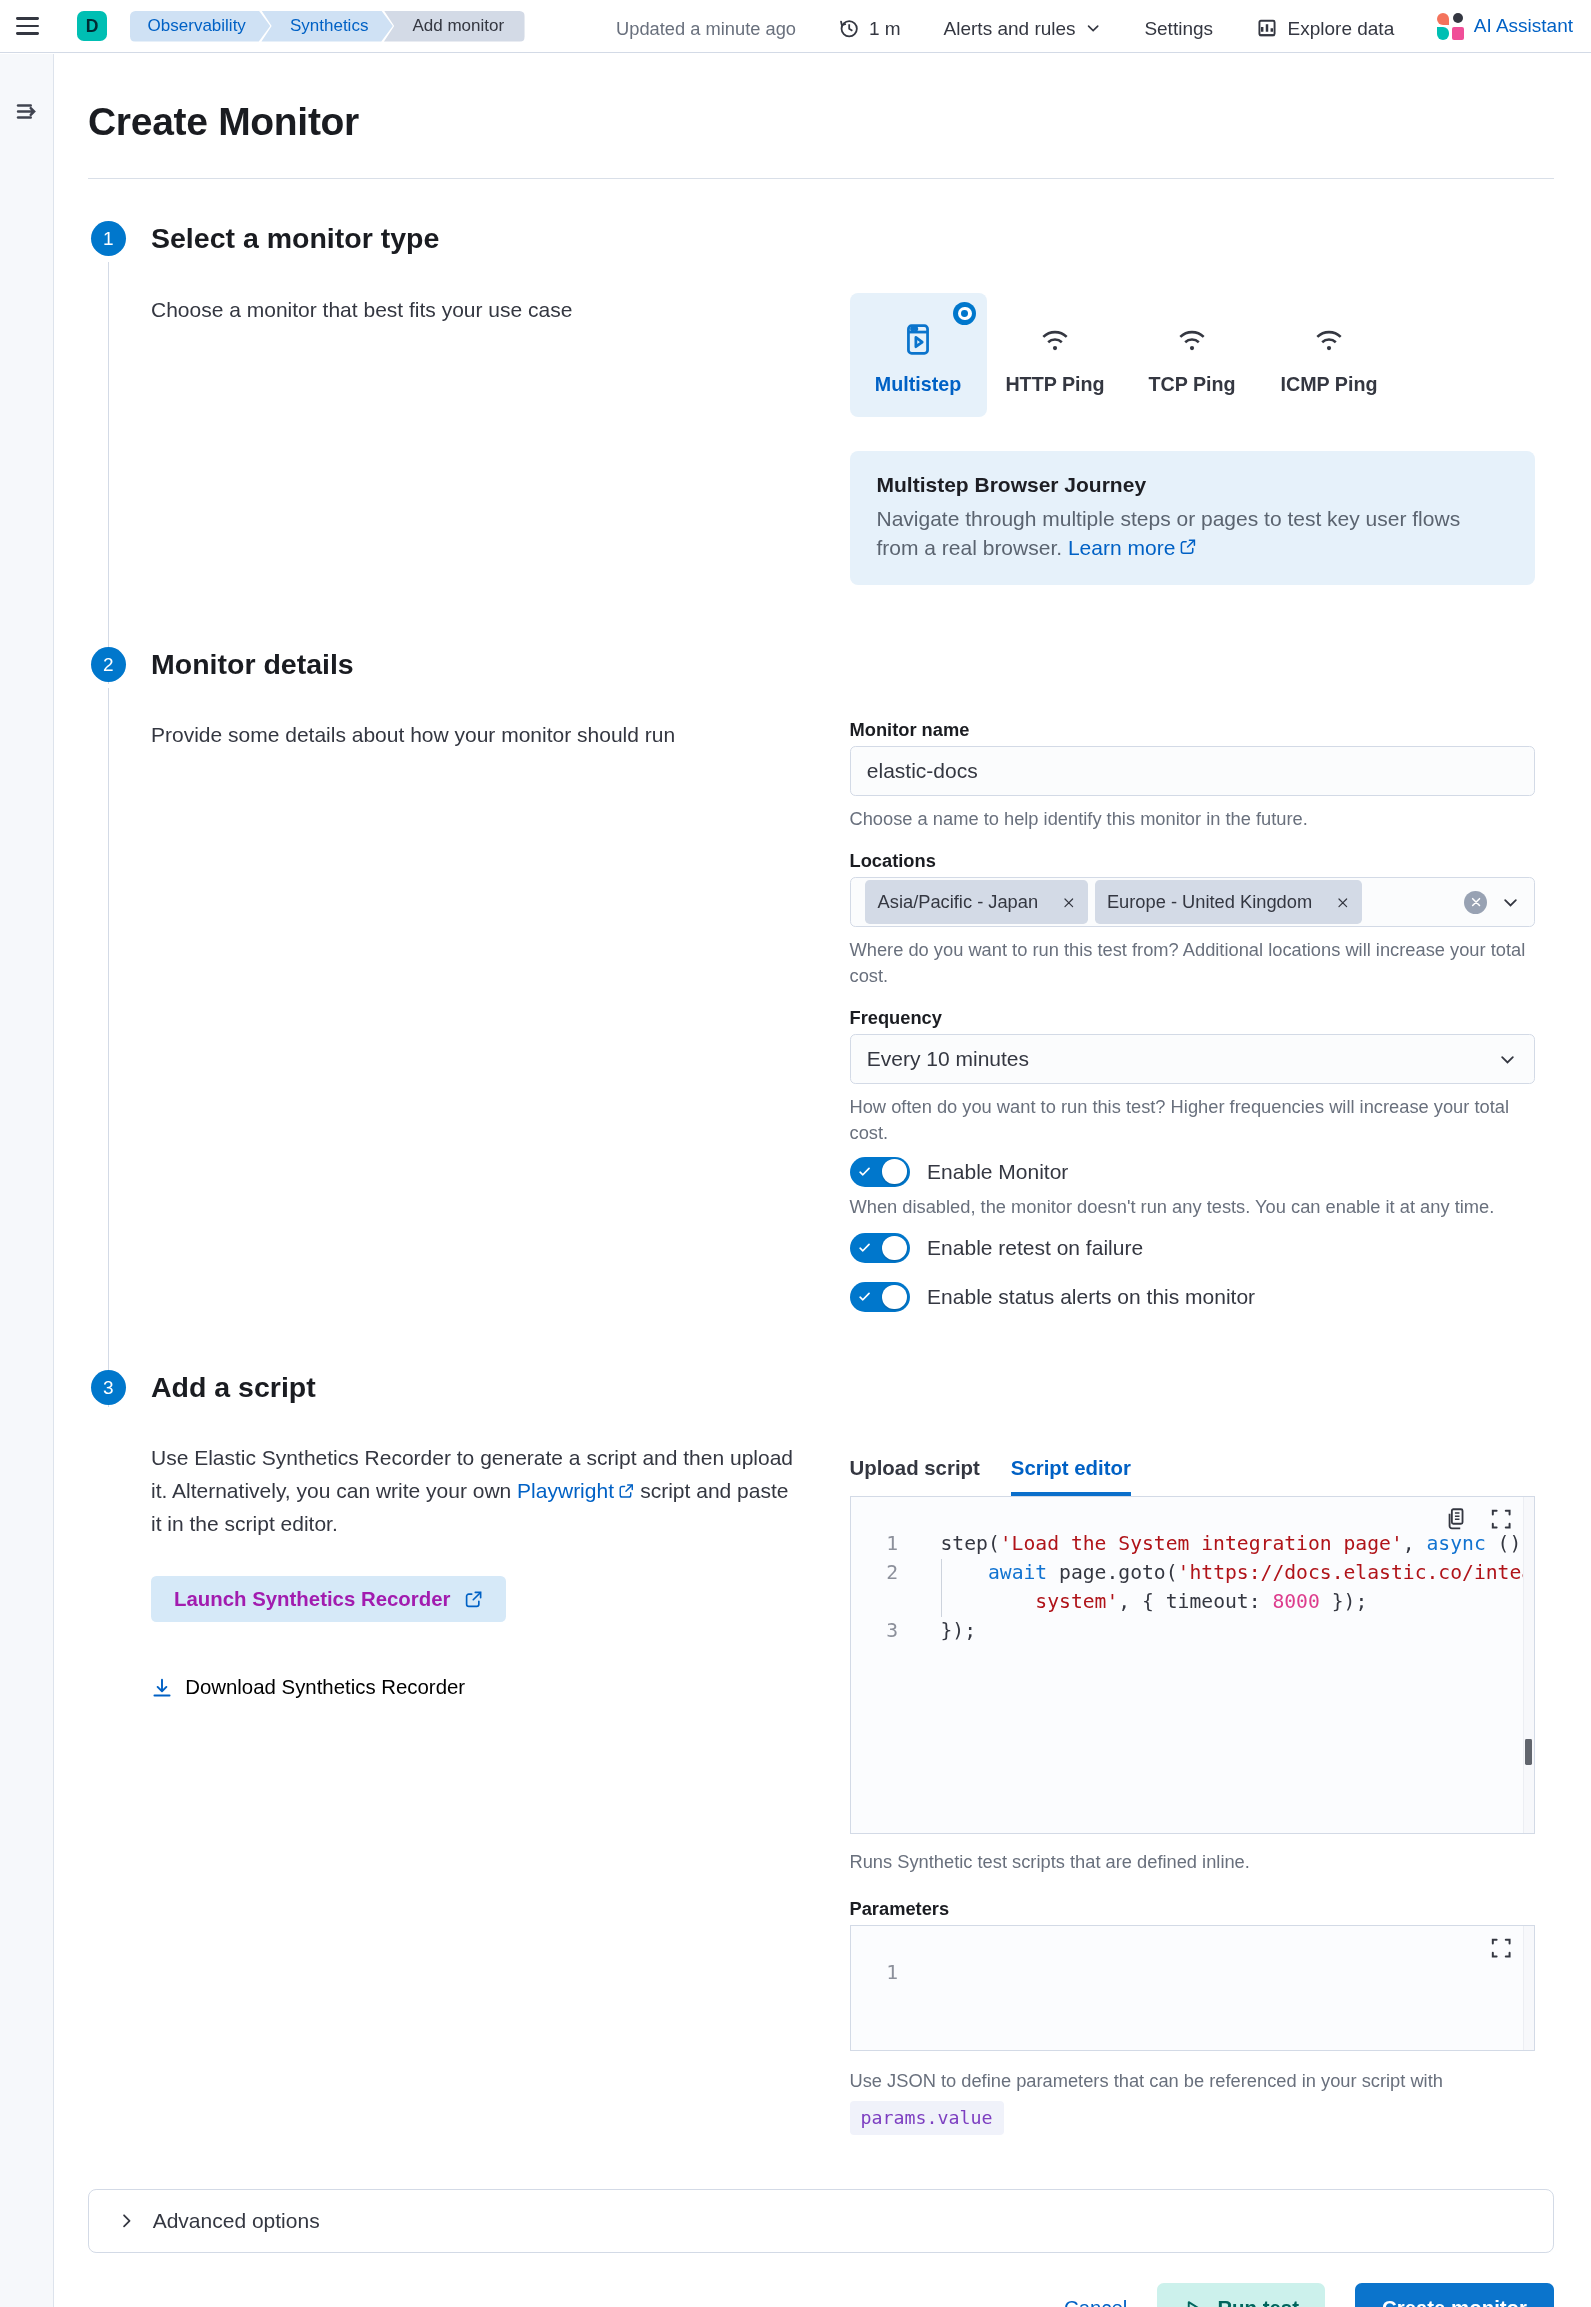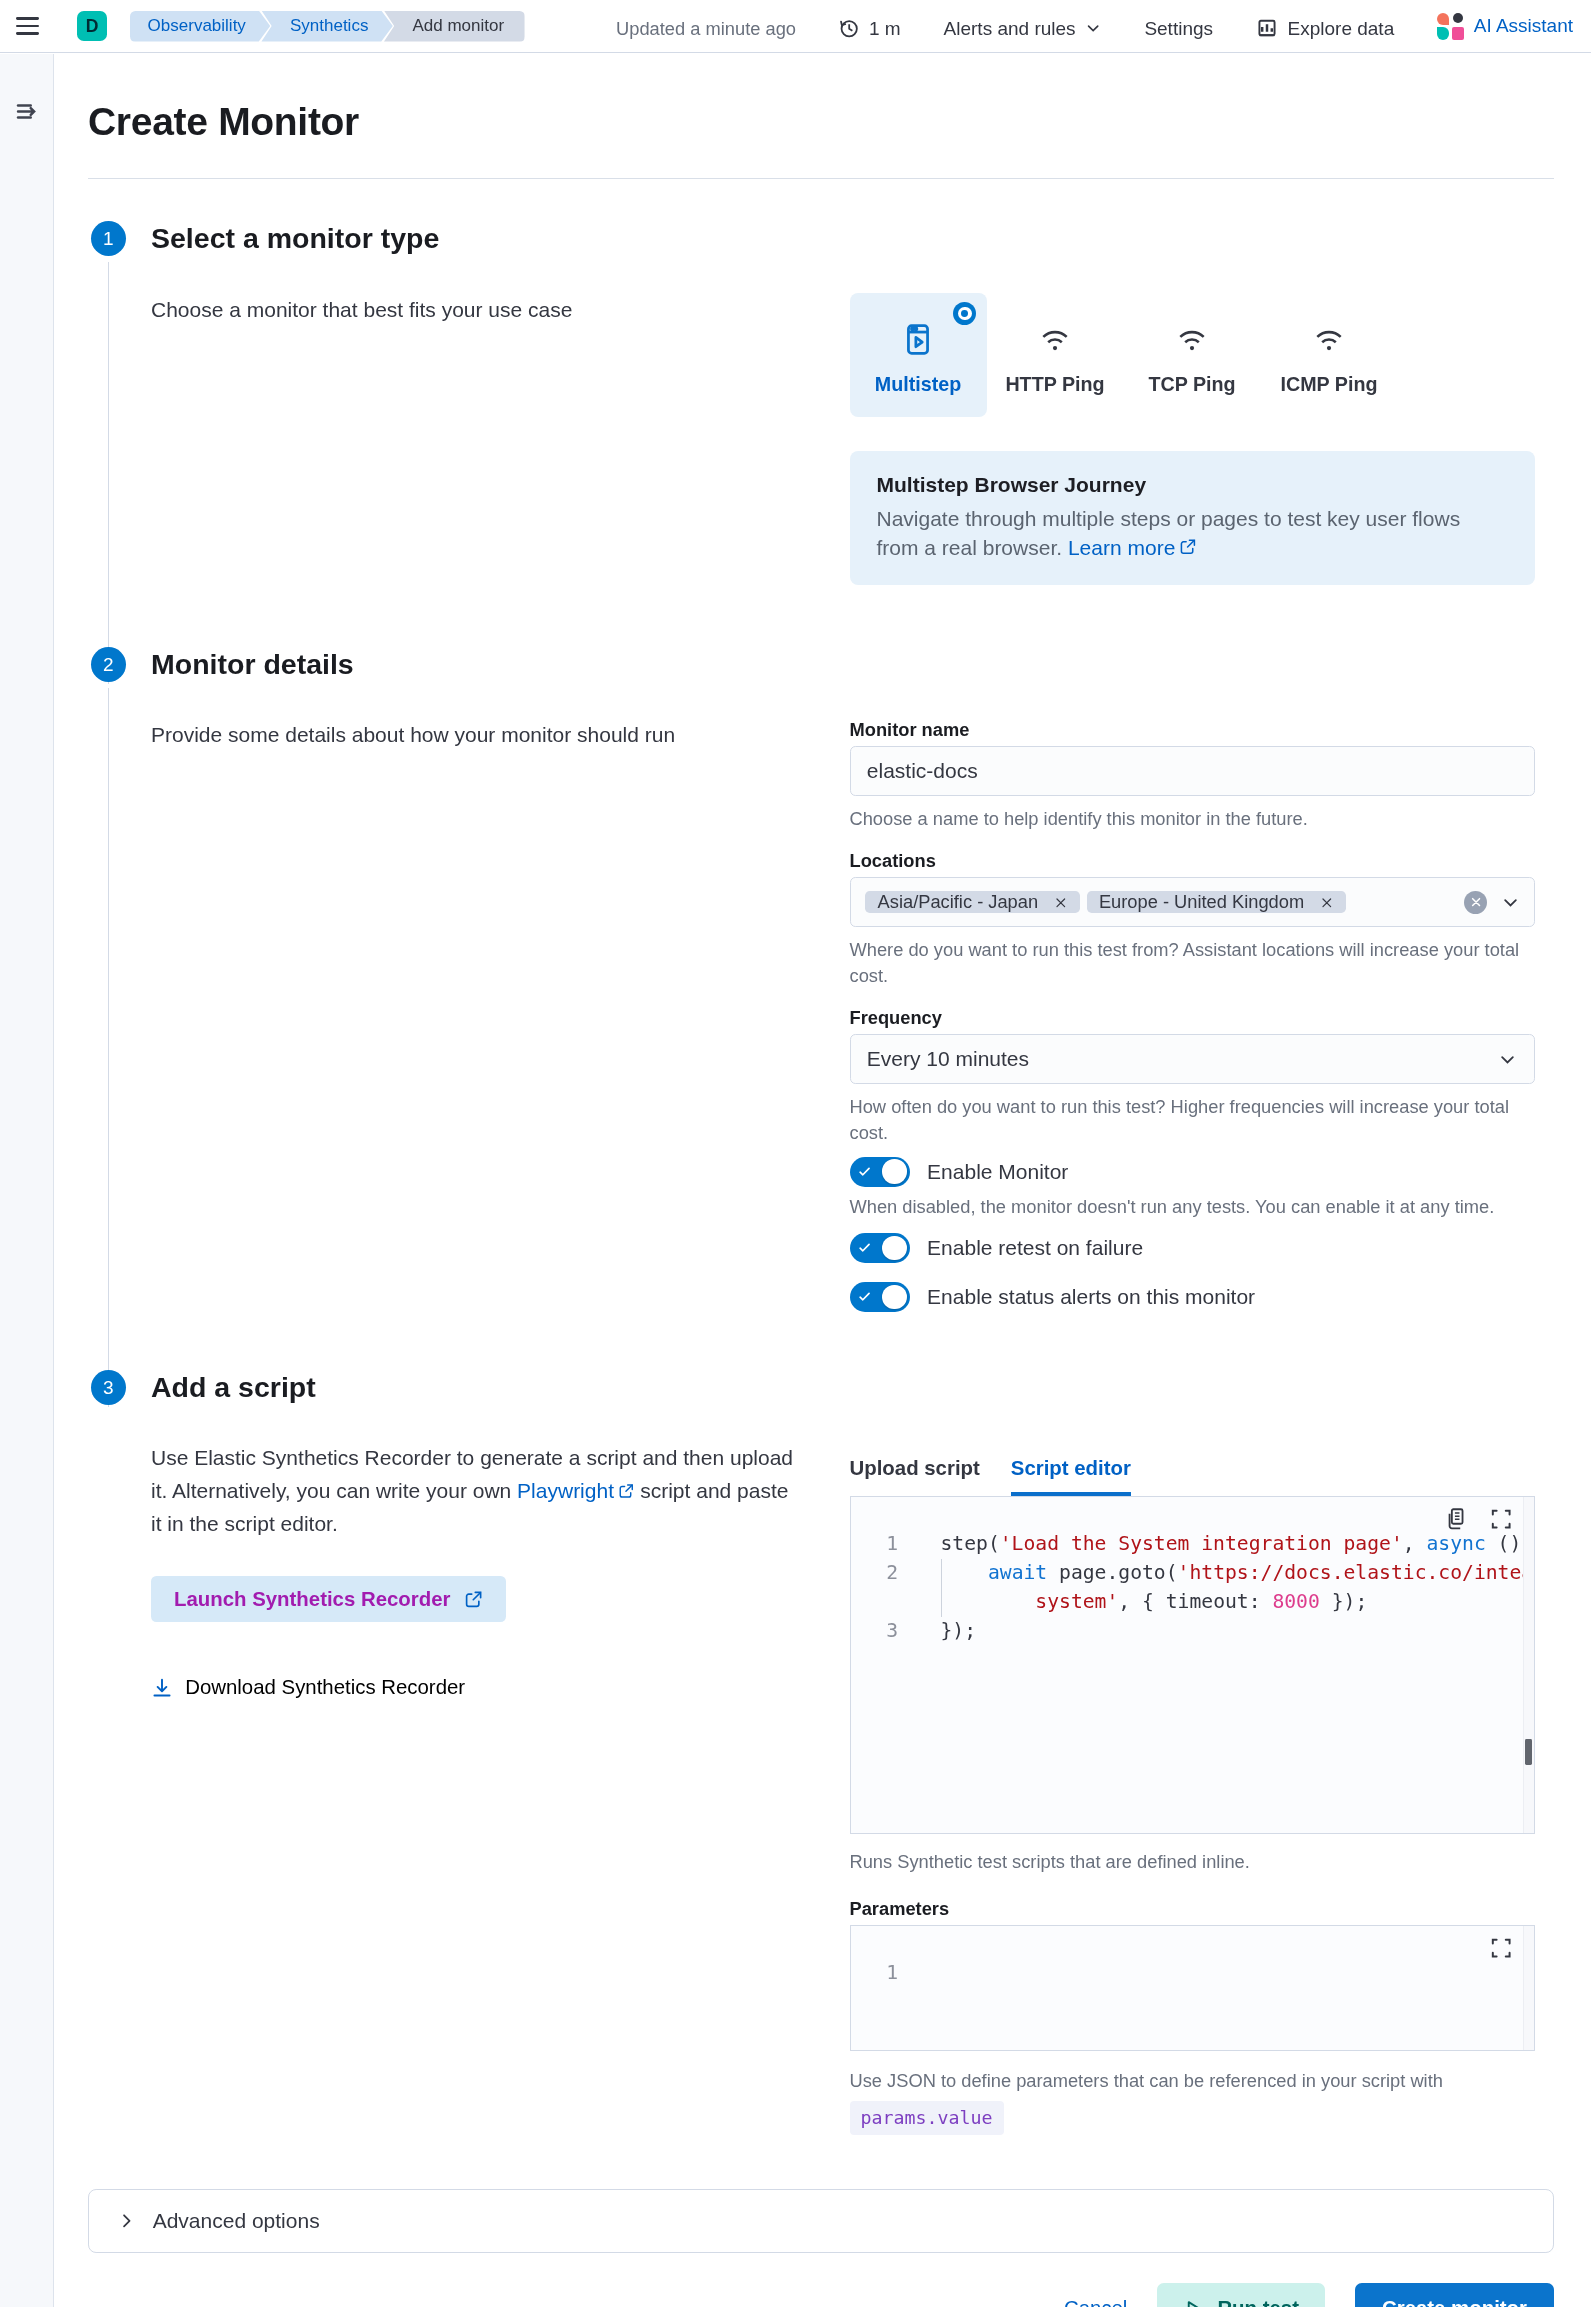--- a/index.html
+++ b/index.html
@@ -78,21 +78,21 @@
   .ext-ic { display:inline-block; vertical-align:-1.4px; margin-left:4.1px; }
 
   
   .field { margin-top:17px; }
   .field.firstf { margin-top:0; }
   .field-label { font-size:18.3px; line-height:23px; font-weight:700; color:#1a1c21; margin-bottom:5.4px; }
   .control { height:50px; border:1.4px solid #d3dae6; border-radius:5.4px; background:#fbfcfd;
     display:flex; align-items:center; padding:0 16.3px; font-size:21px; color:#343741; }
   .help { margin-top:9.5px; font-size:18.3px; line-height:26px; color:#69707d; }
   .combo { padding:0 13.6px 0 8.1px; }
-  .chip { display:flex; align-items:center; gap:16px; height:22px; background:#d3dae6; border-radius:4.7px;
+  .chip { display:flex; align-items:center; gap:24px; height:44px; background:#d3dae6; border-radius:4.7px;
     padding:0 12.2px; font-size:18.3px; font-weight:500; color:#343741; margin-left:6.8px; cursor:pointer; }
   .combo-right { margin-left:auto; display:flex; align-items:center; gap:13.6px; }
   .clear-badge { width:23px; height:23px; border-radius:50%; background:#98a2b3; display:flex;
     align-items:center; justify-content:center; cursor:pointer; }
   .select-caret { margin-left:auto; }
   .toggles { margin-top:11px; }
   .toggle-row { display:flex; align-items:center; gap:17.6px; }
   .toggle-row + .help { margin-top:7.5px; }
   .mt19 { margin-top:13px; } .mt28 { margin-top:19px; }
   .switch { width:60px; height:30px; border-radius:15px; background:#0077cc; position:relative; flex:0 0 60px; cursor:pointer; }
@@ -324,21 +324,21 @@
                   <span class="clear-badge">
                     <svg width="12.2" height="12.2" viewBox="0 0 16 16" fill="none" stroke="#fff" stroke-width="2" stroke-linecap="round">
                         <path d="M3.5 3.5l9 9M12.5 3.5l-9 9"></path>
                       </svg>
                   </span>
                   <svg width="19" height="19" viewBox="0 0 16 16" fill="none" stroke="#343741" stroke-width="1.5" stroke-linecap="round">
                       <path d="M3.5 6l4.5 4.5L12.5 6"></path>
                     </svg>
                 </span>
               </div>
-              <div class="help">Where do you want to run this test from? Assistant locations will increase your total cost.</div>
+              <div class="help">Where do you want to run this test from? Additional locations will increase your total cost.</div>
             </div>
             <div class="field">
               <div class="field-label">Frequency</div>
               <div class="control">
                 <span>Every 10 minutes</span>
                 <svg class="select-caret" width="19" height="19" viewBox="0 0 16 16" fill="none" stroke="#343741" stroke-width="1.5" stroke-linecap="round">
                     <path d="M3.5 6l4.5 4.5L12.5 6"></path>
                   </svg>
               </div>
               <div class="help">How often do you want to run this test? Higher frequencies will increase your total cost.</div>

